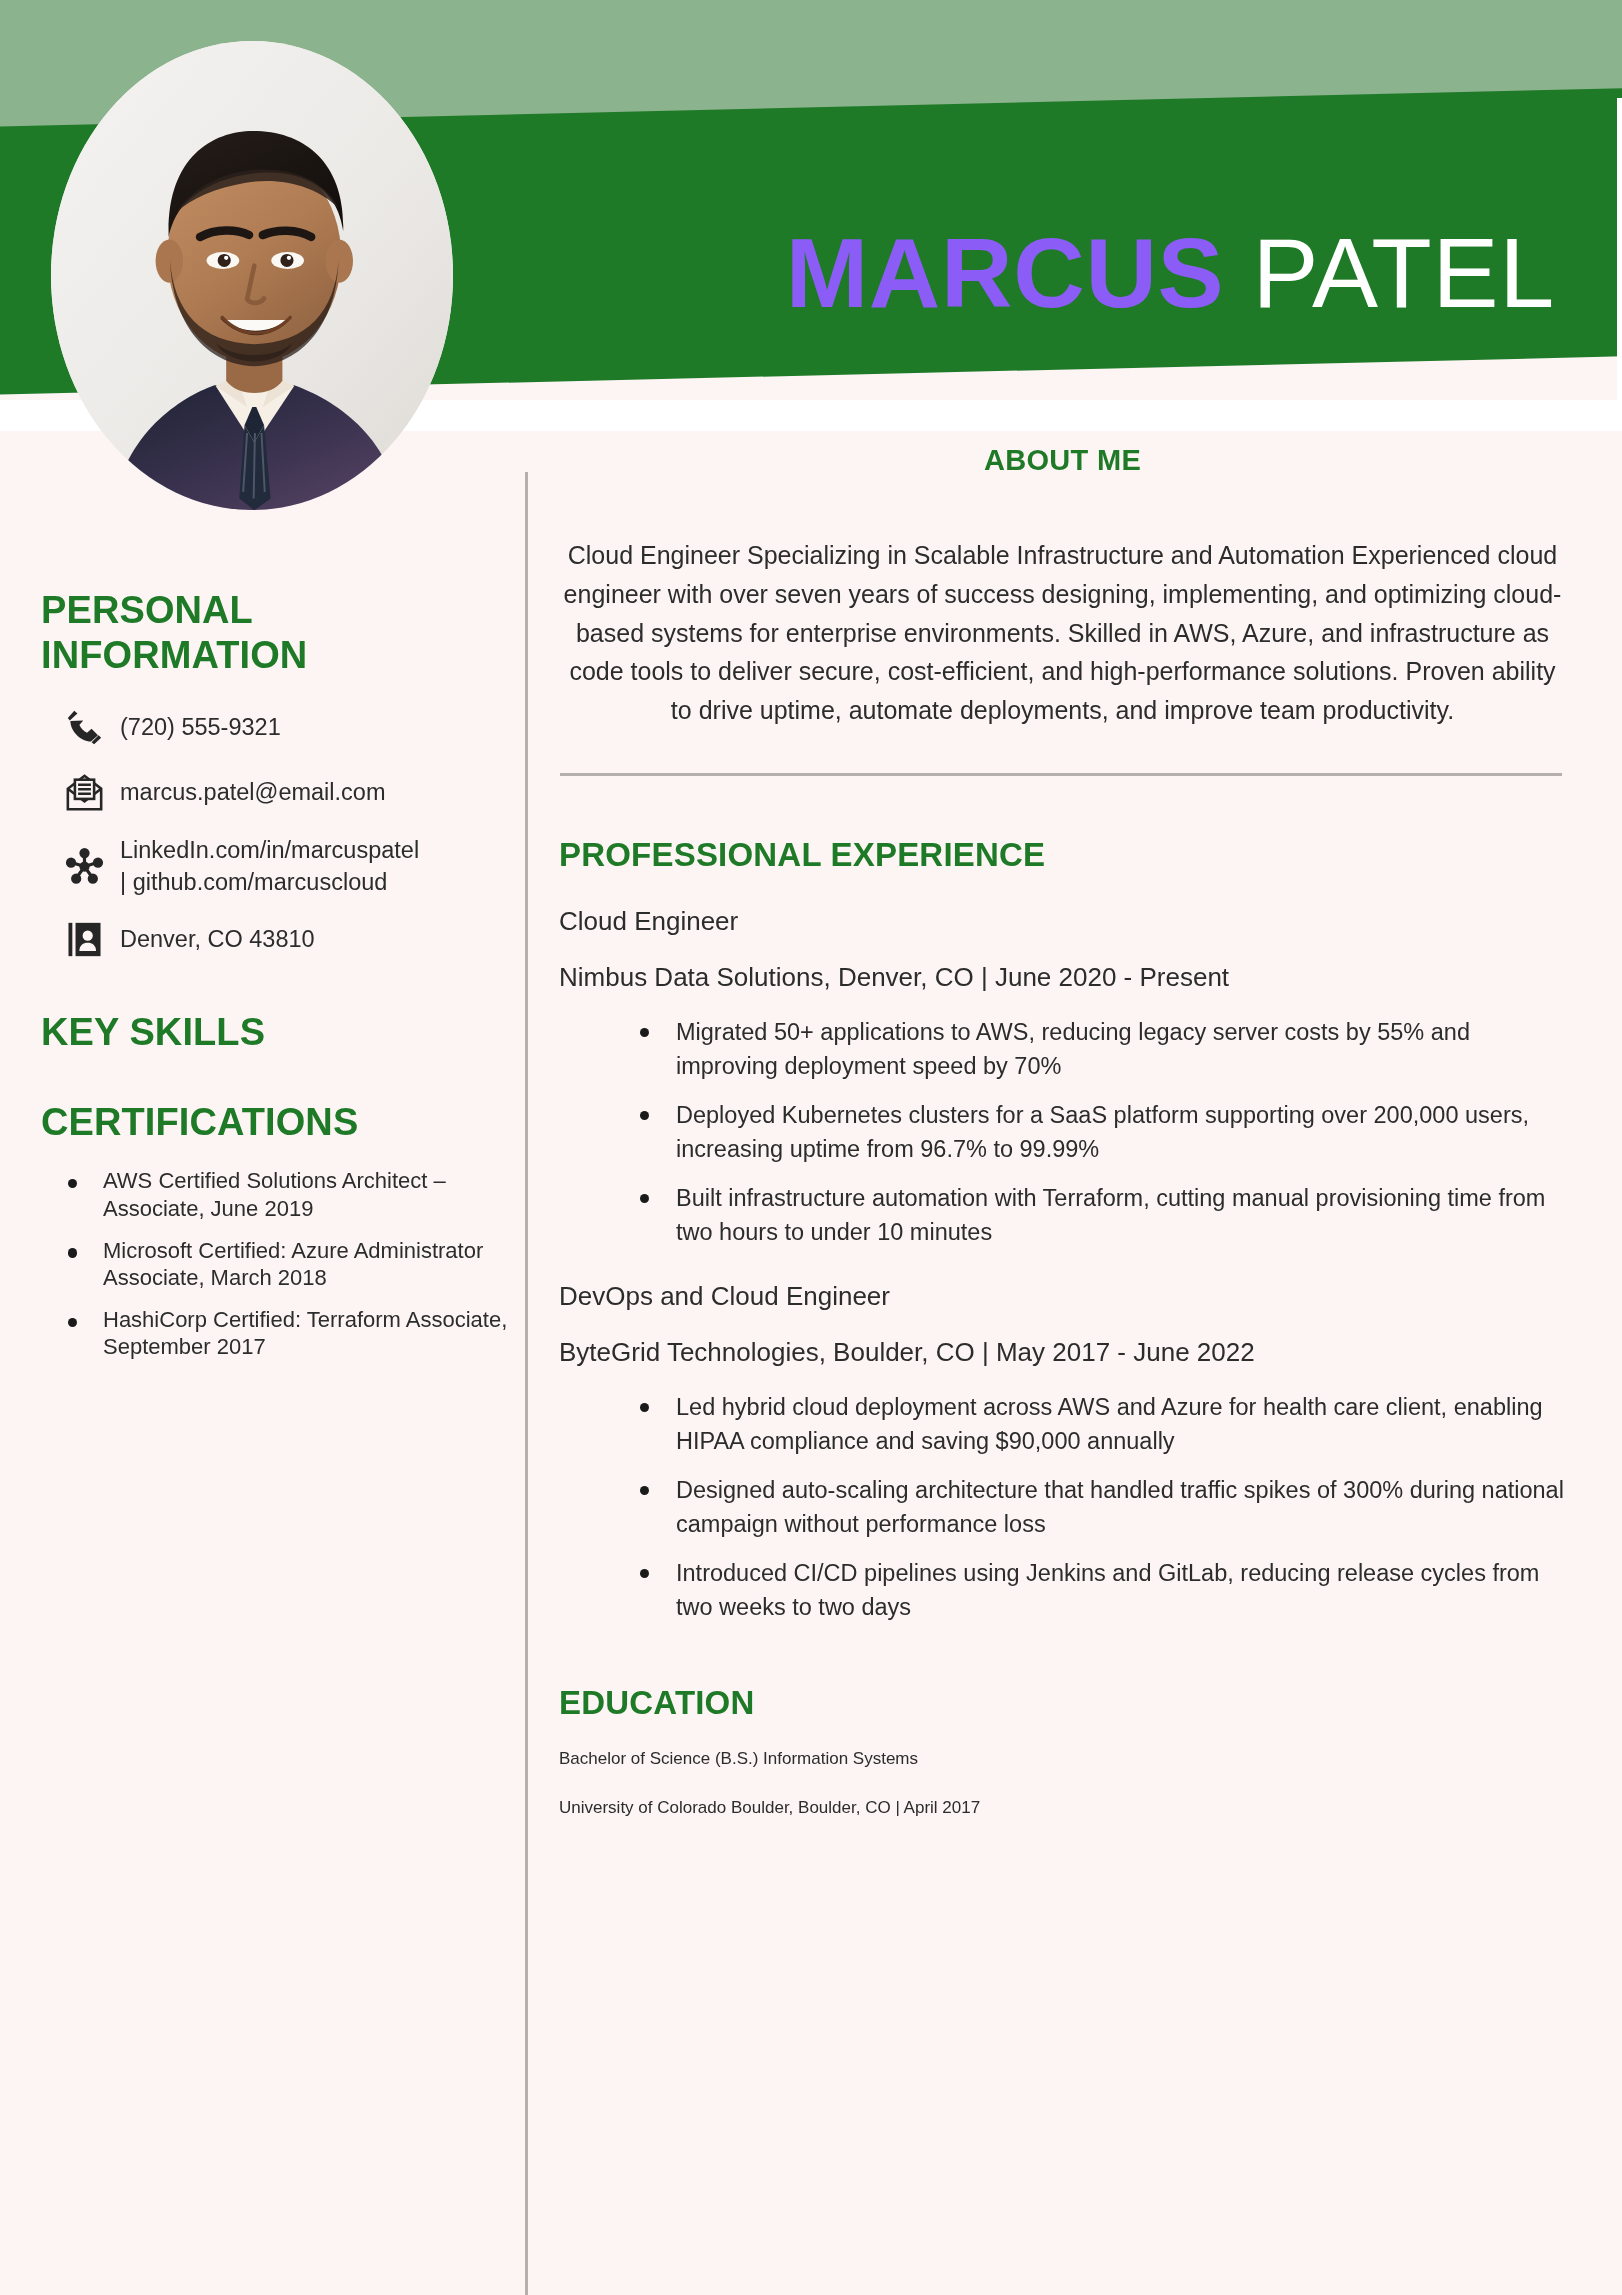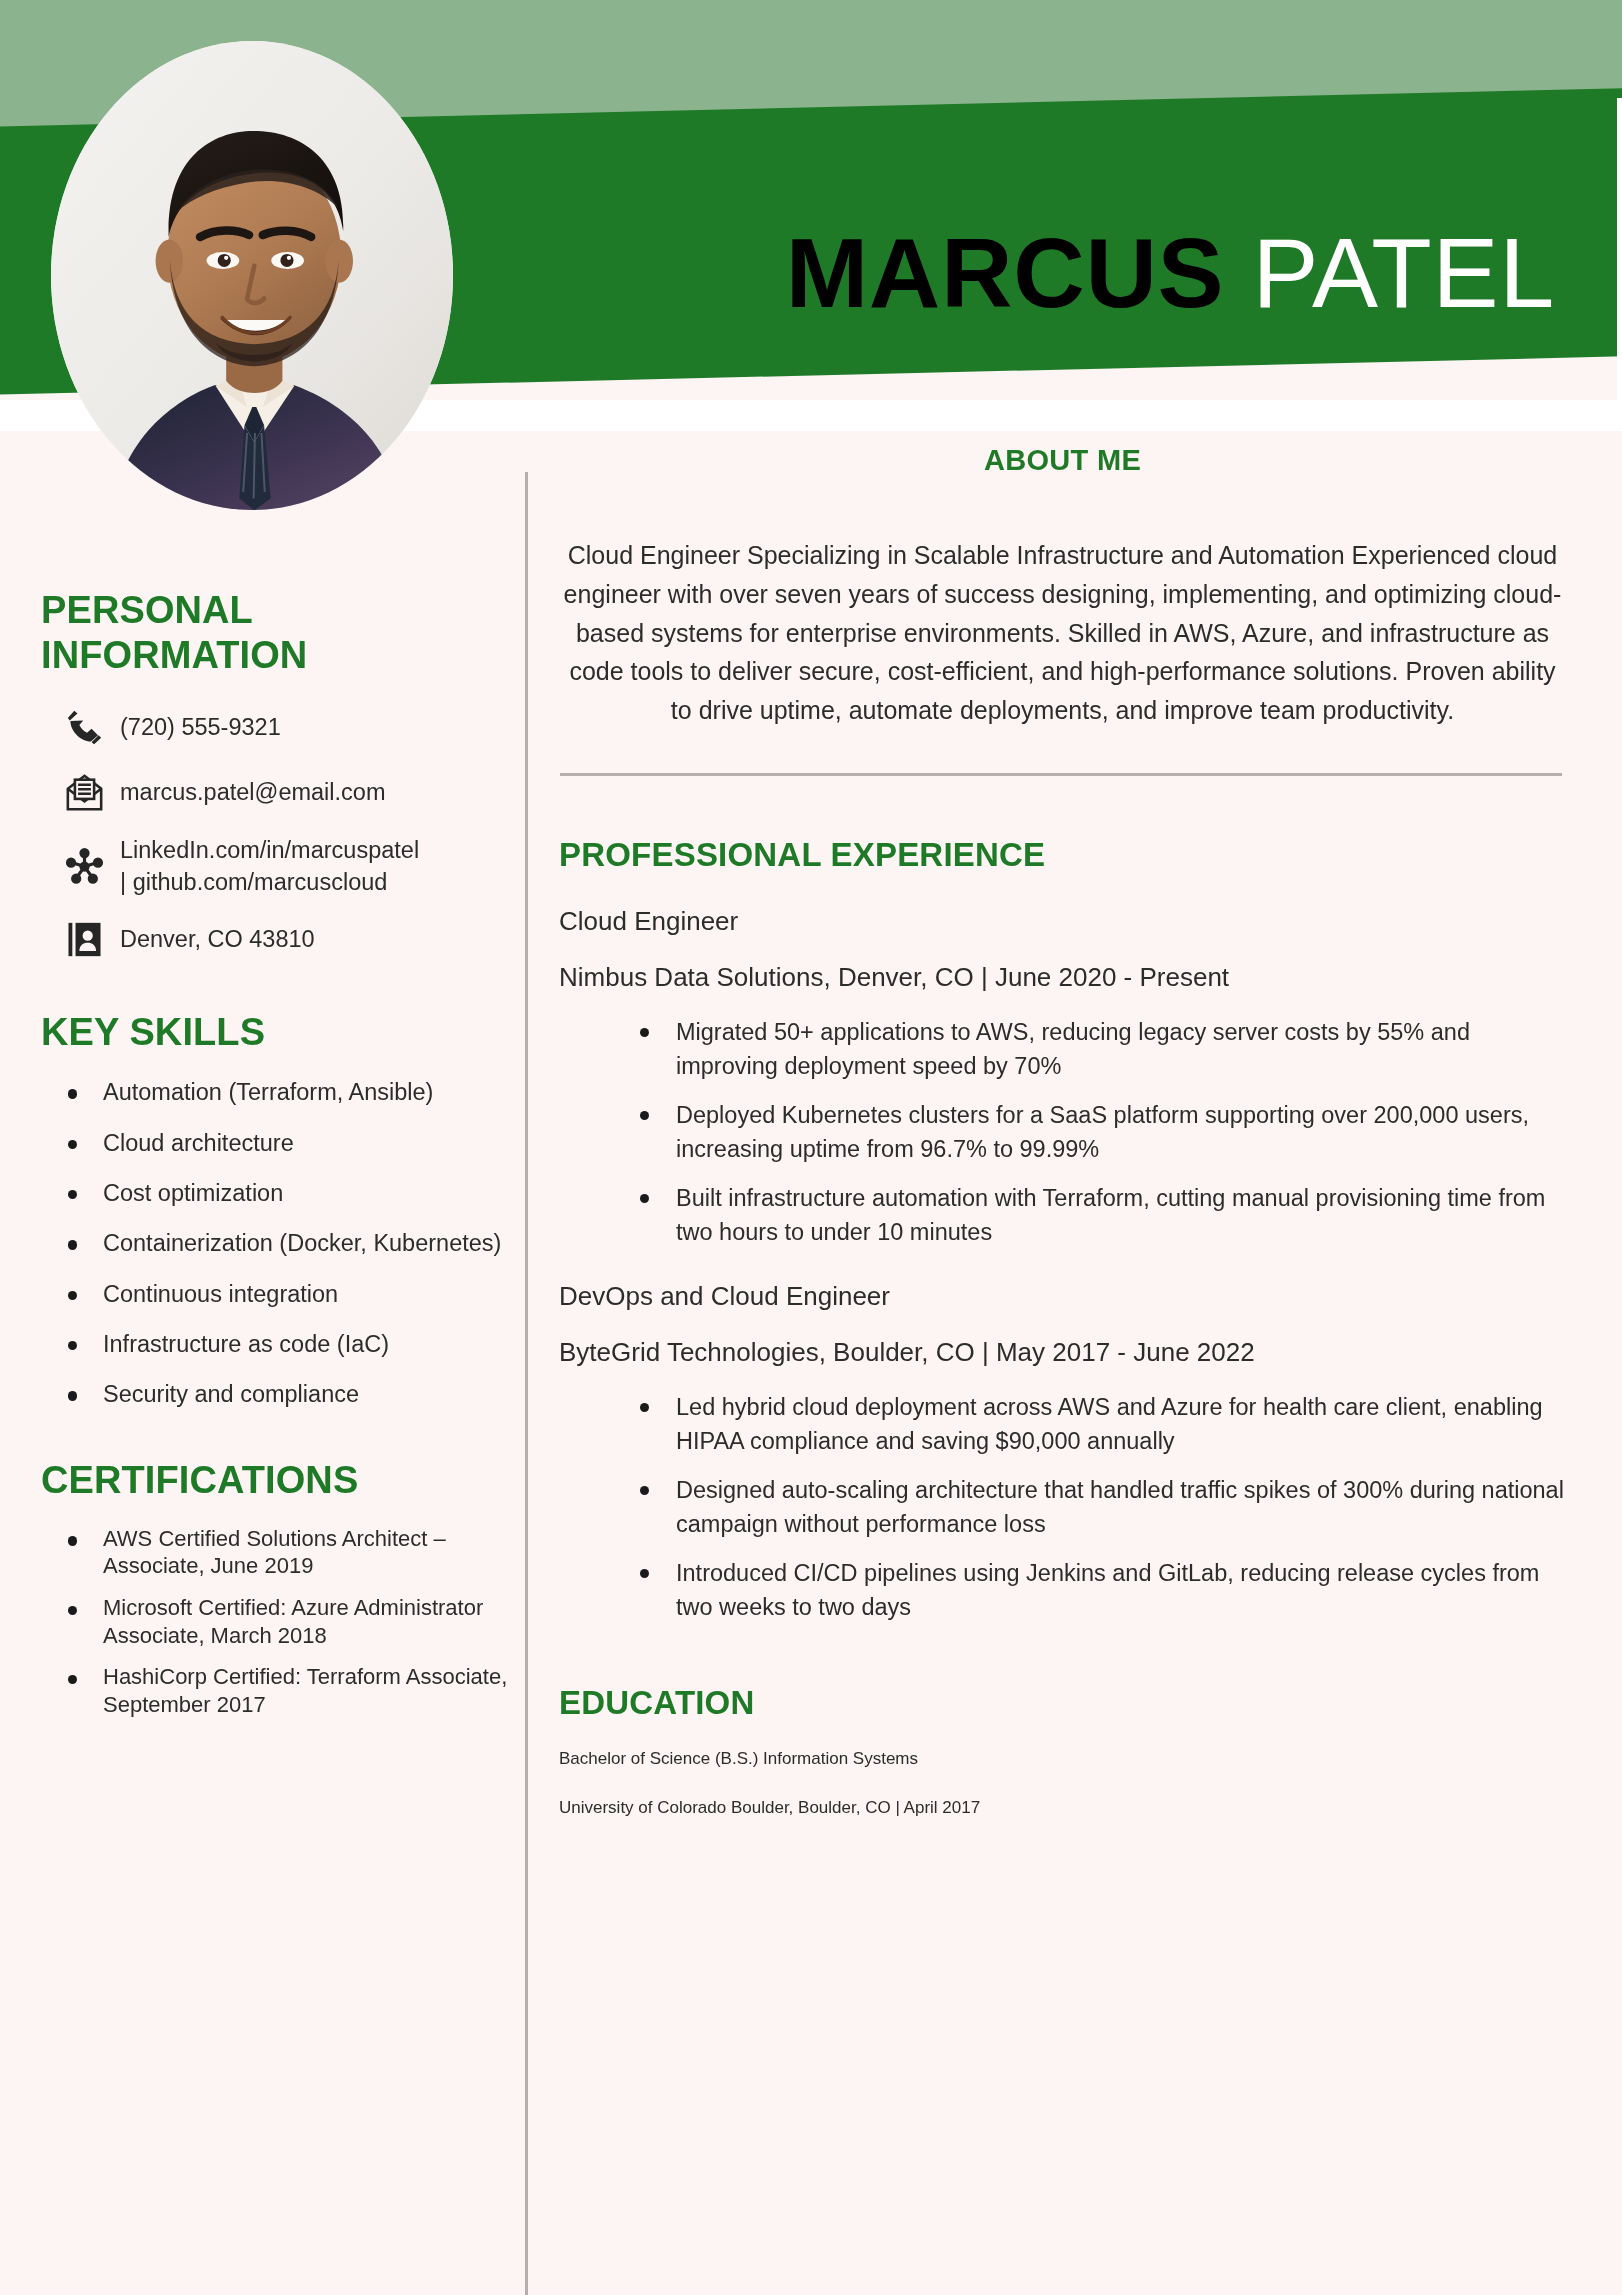--- a/index.html
+++ b/index.html
@@ -59,21 +59,21 @@
     left: 575px;
     top: 216px;
     width: 980px;
     text-align: right;
     z-index: 4;
     white-space: nowrap;
   }
   .name-first {
     font-size: 99px;
     font-weight: 700;
-    color: #000000;
+    color: #8b5cf6;
     letter-spacing: 0.7px;
   }
   .name-last {
     font-size: 99px;
     font-weight: 300;
     color: #ffffff;
     letter-spacing: 0.7px;
   }
 
   
@@ -402,29 +402,20 @@
           </svg>
         </span>
         <span class="contact-text">Denver, CO 43810</span>
       </div>
 
     </div>
   </div>
 
   <div class="skills-block">
     <div class="sec-title-left">KEY SKILLS</div>
-    <ul class="bullet-list-left">
-      <li>Automation (Terraform, Ansible)</li>
-      <li>Cloud architecture</li>
-      <li>Cost optimization</li>
-      <li>Containerization (Docker, Kubernetes)</li>
-      <li>Continuous integration</li>
-      <li>Infrastructure as code (IaC)</li>
-      <li>Security and compliance</li>
-    </ul>
   </div>
 
   <div class="certs-block">
     <div class="sec-title-left">CERTIFICATIONS</div>
     <ul class="certs-list">
       <li>AWS Certified Solutions Architect – Associate, June 2019</li>
       <li>Microsoft Certified: Azure Administrator Associate, March 2018</li>
       <li>HashiCorp Certified: Terraform Associate, September 2017</li>
     </ul>
   </div>

